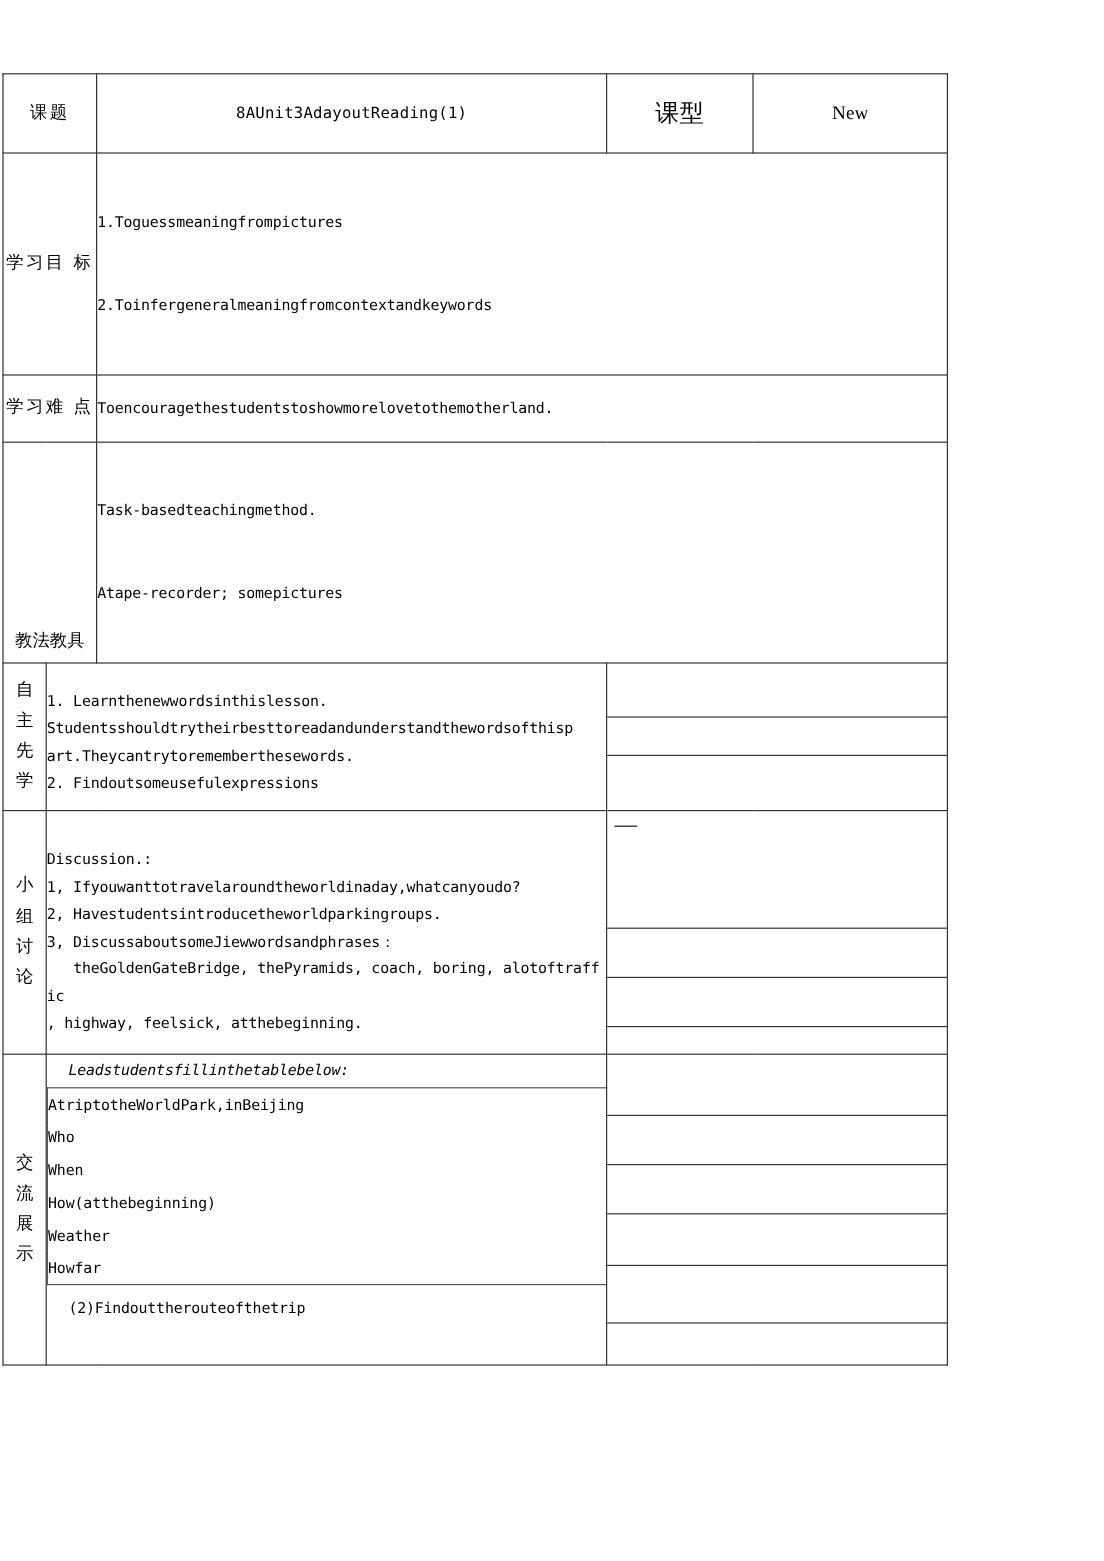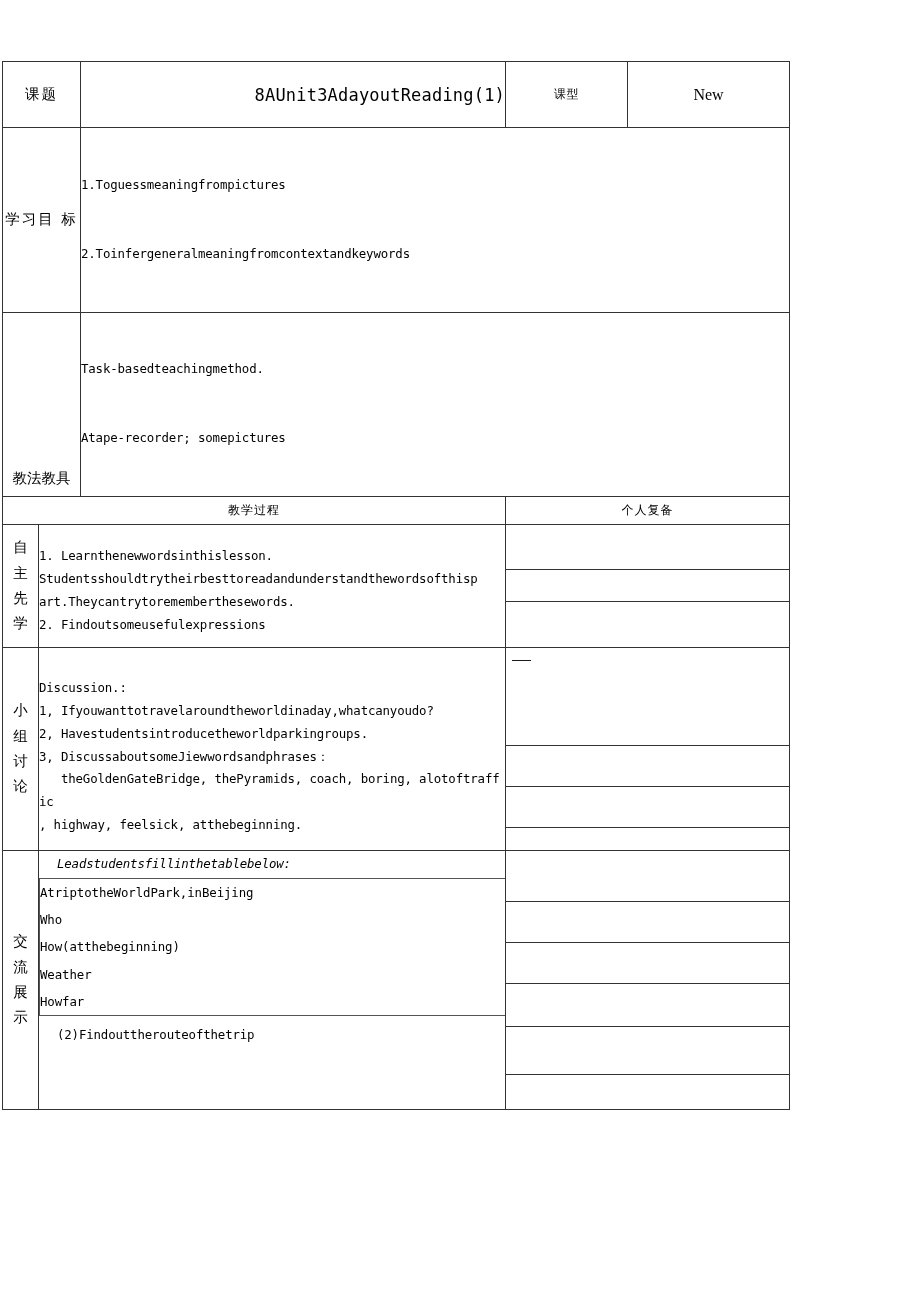--- a/index.html
+++ b/index.html
@@ -33,21 +33,21 @@
   }
   .plan-table td {
     border: 1px solid #333333;
     padding: 0;
     vertical-align: middle;
     background: #ffffff;
   }
 
   .cn {
     font-family: "DejaVu Sans", "Liberation Sans", sans-serif;
-    font-size: 12px;
+    font-size: 20px;
     line-height: 1.45;
     letter-spacing: 0.5px;
     text-align: center;
   }
   .cn-label {
     font-family: "DejaVu Sans", "Liberation Sans", sans-serif;
     font-size: 14.5px;
     line-height: 1.5;
     letter-spacing: 2px;
     text-align: center;
@@ -57,23 +57,23 @@
     font-family: "DejaVu Sans Mono", "Liberation Mono", monospace;
     font-size: 12.4px;
     line-height: 1.85;
     letter-spacing: -0.15px;
     white-space: pre-wrap;
     word-break: break-all;
   }
 
   
   .title-cell {
-    text-align: right;
+    text-align: center;
     font-family: "DejaVu Sans Mono", "Liberation Mono", monospace;
-    font-size: 17px;
+    font-size: 13px;
     letter-spacing: 0.2px;
   }
 
   
   .vlabel {
     font-family: "DejaVu Sans", "Liberation Sans", sans-serif;
     font-size: 14.5px;
     line-height: 1.75;
     text-align: center;
     letter-spacing: 0;
@@ -157,33 +157,36 @@
         <span>学习目</span>
         <span>标</span>
       </td>
       <td colspan="3" class="mono body-cell">
         <div>1.Toguessmeaningfrompictures</div>
         <div>2.Toinfergeneralmeaningfromcontextandkeywords</div>
       </td>
     </tr>
 
 
+    <tr>
+      <td colspan="2" class="cn-label" style="height:55px;">
+        <span>学习难</span>
+        <span>点</span>
+      </td>
+      <td colspan="3" class="mono pad-cell">Toencouragethestudentstoshowmorelovetothemotherland.</td>
+    </tr>
 
     <tr>
       <td colspan="2" class="cn-label" style="height:55px;vertical-align:bottom;padding-bottom:6px;letter-spacing:0;">教法教具</td>
       <td colspan="3" class="mono body-cell">
         <div>Task-basedteachingmethod.</div>
         <div>Atape-recorder; somepictures</div>
       </td>
     </tr>
 
-    <tr>
-      <td colspan="3" class="cn" style="height:27px;letter-spacing:1px;">教学过程</td>
-      <td colspan="2" class="cn" style="letter-spacing:1px;">个人复备</td>
-    </tr>
 
     <tr>
       <td class="vlabel" style="height:122px;">
         <span>自</span>
         <span>主</span>
         <span>先</span>
         <span>学</span>
       </td>
       <td colspan="2" class="mono body-cell" style="padding-top:10px;">1. Learnthenewwordsinthislesson.
 Studentsshouldtrytheirbesttoreadandunderstandthewordsofthisp
@@ -234,20 +237,23 @@
         <div class="mono lead-line">Leadstudentsfillinthetablebelow:</div>
         <table class="nested-table">
           <tbody>
                 <tr>
             <td class="nt-head">AtriptotheWorldPark,inBeijing</td>
           </tr>
           <tr>
             <td class="nt-r1">Who</td>
           </tr>
           <tr>
+            <td class="nt-r2">When</td>
+          </tr>
+          <tr>
             <td class="nt-r3">How(atthebeginning)</td>
           </tr>
           <tr>
             <td class="nt-r5">Weather</td>
           </tr>
           <tr>
             <td class="nt-r4">Howfar</td>
           </tr>
         </tbody>
             </table>

